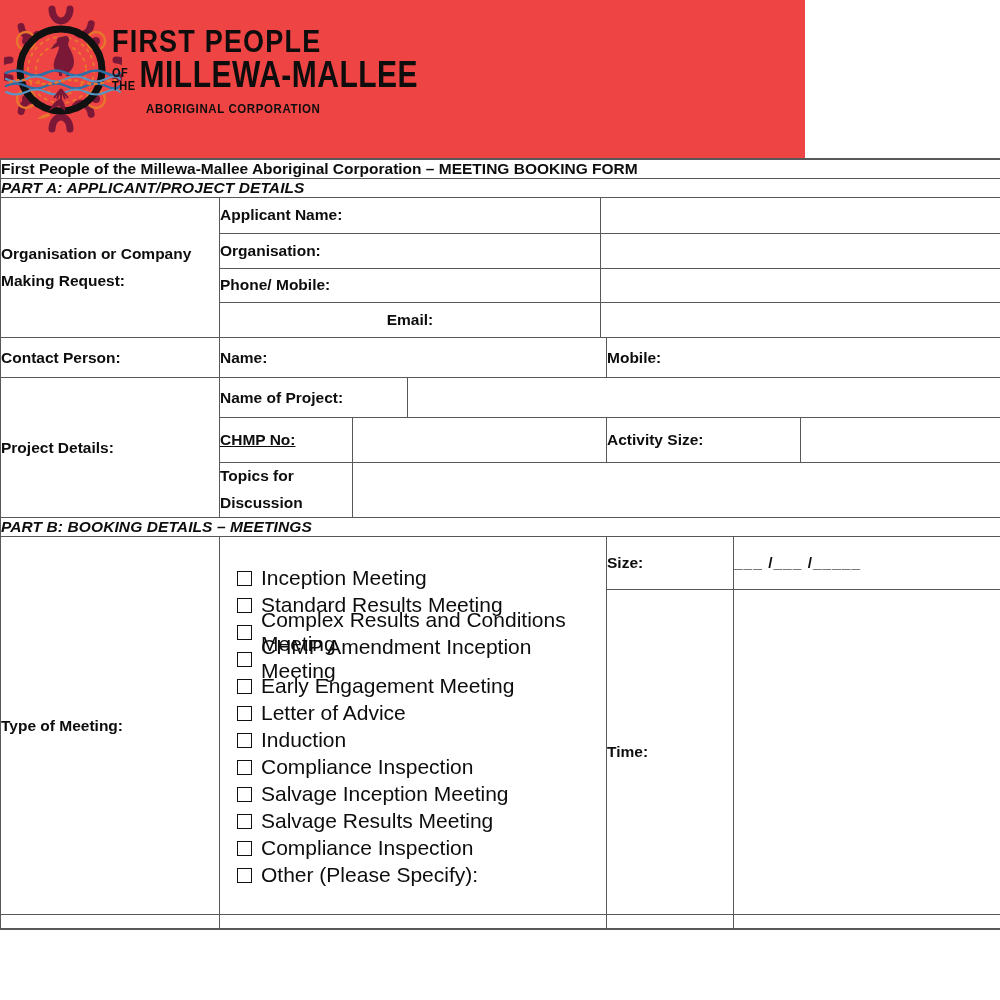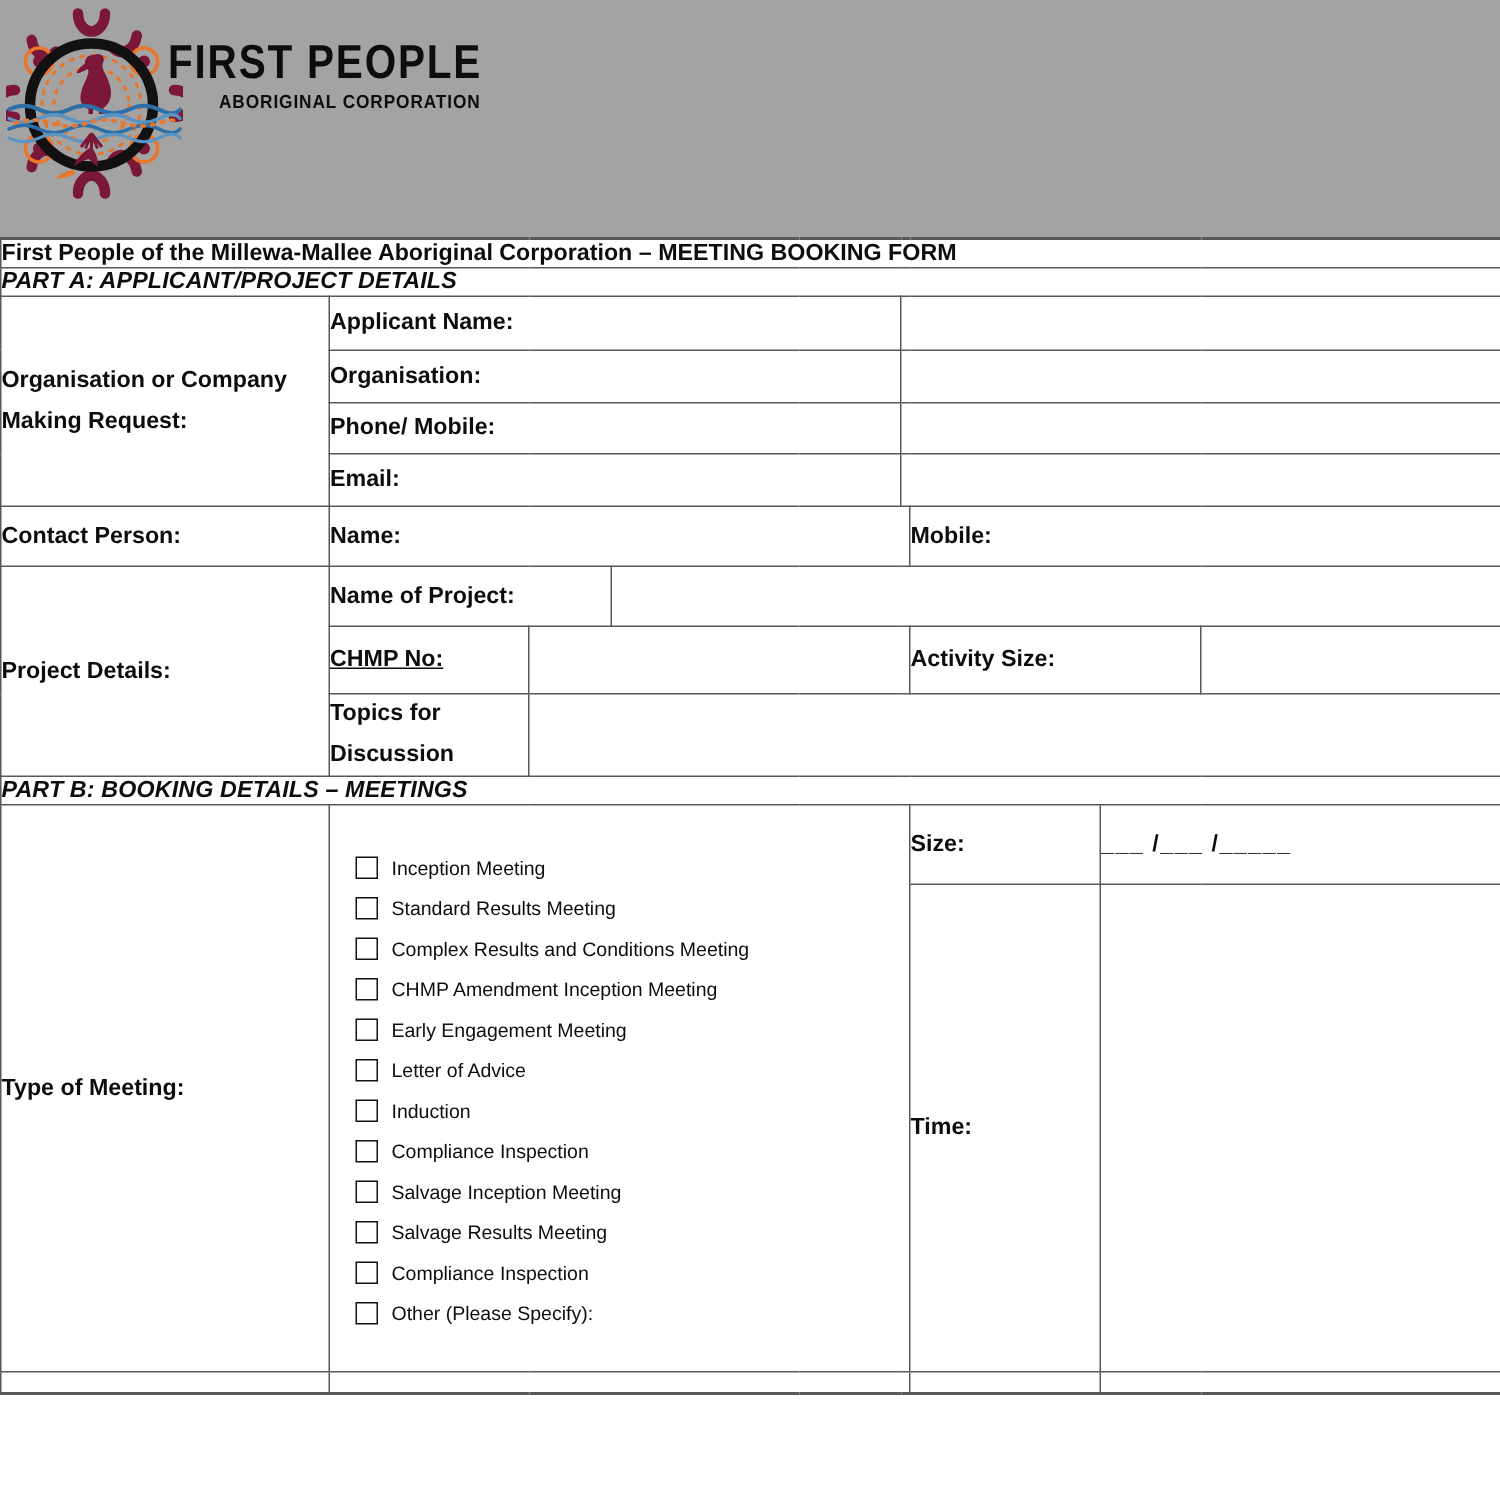--- a/index.html
+++ b/index.html
@@ -9,23 +9,23 @@
     width: 1000px;
     height: 1000px;
     background: #ffffff;
     font-family: "Liberation Sans", sans-serif;
     overflow: hidden;
   }
 
   
   #logo-band {
     position: relative;
-    width: 1000px;
+    width: 805px;
     height: 158px;
-    background: #a3a3a3;
+    background: #ef4444;
   }
   #logo-mark {
     position: absolute;
     left: 4px;
     top: 3px;
     width: 118px;
     height: 132px;
   }
   #wordmark {
     position: absolute;
@@ -120,21 +120,21 @@
 
   
   .chk-list {
     padding: 14px 9px 12px 17px;
     font-weight: 400;
   }
   .chk-row {
     display: flex;
     align-items: center;
     height: 27px;
-    font-size: 13px;
+    font-size: 21px;
     font-weight: 400;
     color: #0d0d0d;
   }
   .chk-box {
     width: 15px;
     height: 15px;
     border: 1.6px solid #111111;
     background: #ffffff;
     margin-right: 9px;
     flex: 0 0 auto;
@@ -204,20 +204,27 @@
         </g>
         <path d="M57 95 c-6 3 -10 8 -12 13 c4 -3 8 -5 12 -5 z" fill="#7b1838"></path>
         <path d="M57 95 c3 4 5 9 4 13 c-3 -2 -6 -5 -8 -8 z" fill="#7b1838"></path>
         <path d="M45 110 c-5 1 -9 3 -12 6 c5 0 9 -1 13 -3 z" fill="#e8762c"></path>
       </g>
     </svg>
   </div>
 
   <div id="wordmark">
     <div class="wm-line1">FIRST PEOPLE</div>
+    <div class="wm-row2">
+      <div class="wm-ofthe">
+        <div>OF</div>
+        <div>THE</div>
+      </div>
+      <div class="wm-line2">MILLEWA-MALLEE</div>
+    </div>
     <div class="wm-line3">ABORIGINAL CORPORATION</div>
   </div>
 </div>
 
 <table id="form-table">
   <colgroup>
     <col style="width:219px">
     <col style="width:133px">
     <col style="width:55px">
     <col style="width:125px">
@@ -248,21 +255,21 @@
     <td class="white lbl" colspan="4" style="height:34px;">Organisation:</td>
     <td class="white lbl" colspan="5"></td>
   </tr>
 
   <tr>
     <td class="white lbl" colspan="4" style="height:34px;">Phone/ Mobile:</td>
     <td class="white lbl" colspan="5"></td>
   </tr>
 
   <tr>
-    <td class="white lbl" colspan="4" style="height:34px;">Email:</td>
+    <td class="white lbl" colspan="4" style="height:34px;text-align:center;">Email:</td>
     <td class="white lbl" colspan="5"></td>
   </tr>
 
   <tr>
     <td class="peach lbl" style="height:40px;">Contact Person:</td>
     <td class="white lbl" colspan="5">Name:</td>
     <td class="white lbl" colspan="4">Mobile:</td>
   </tr>
 
   <tr>

